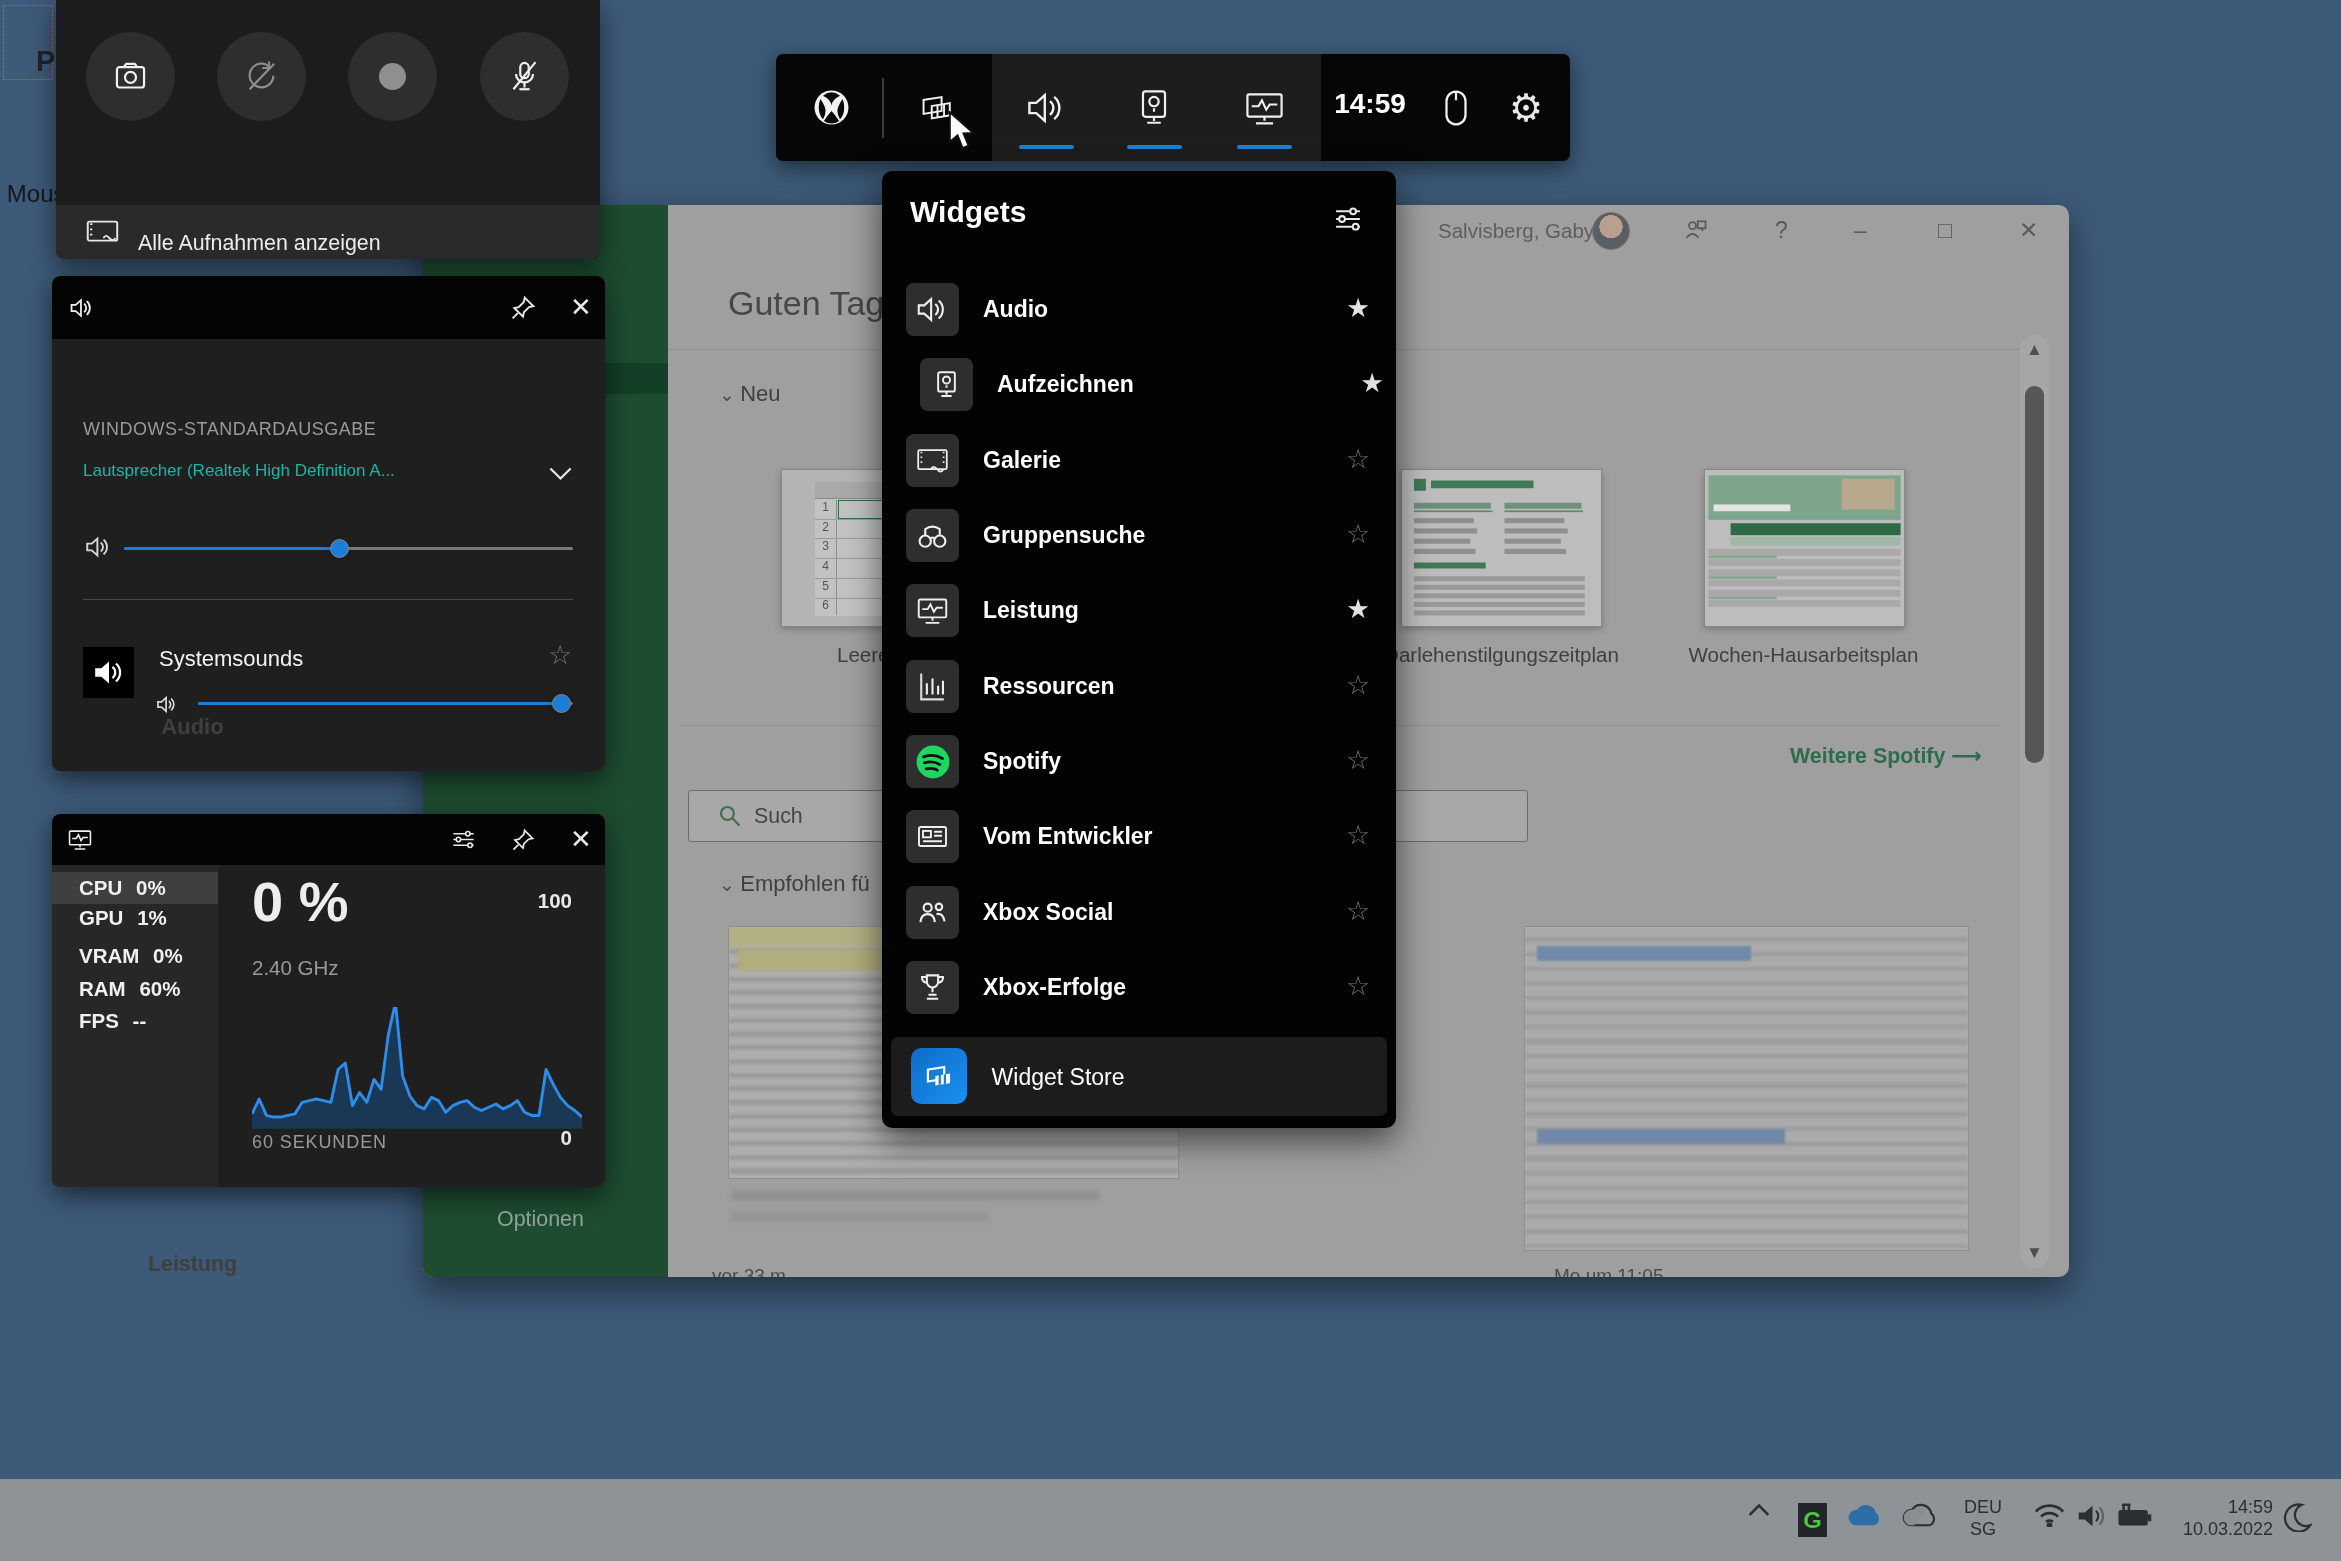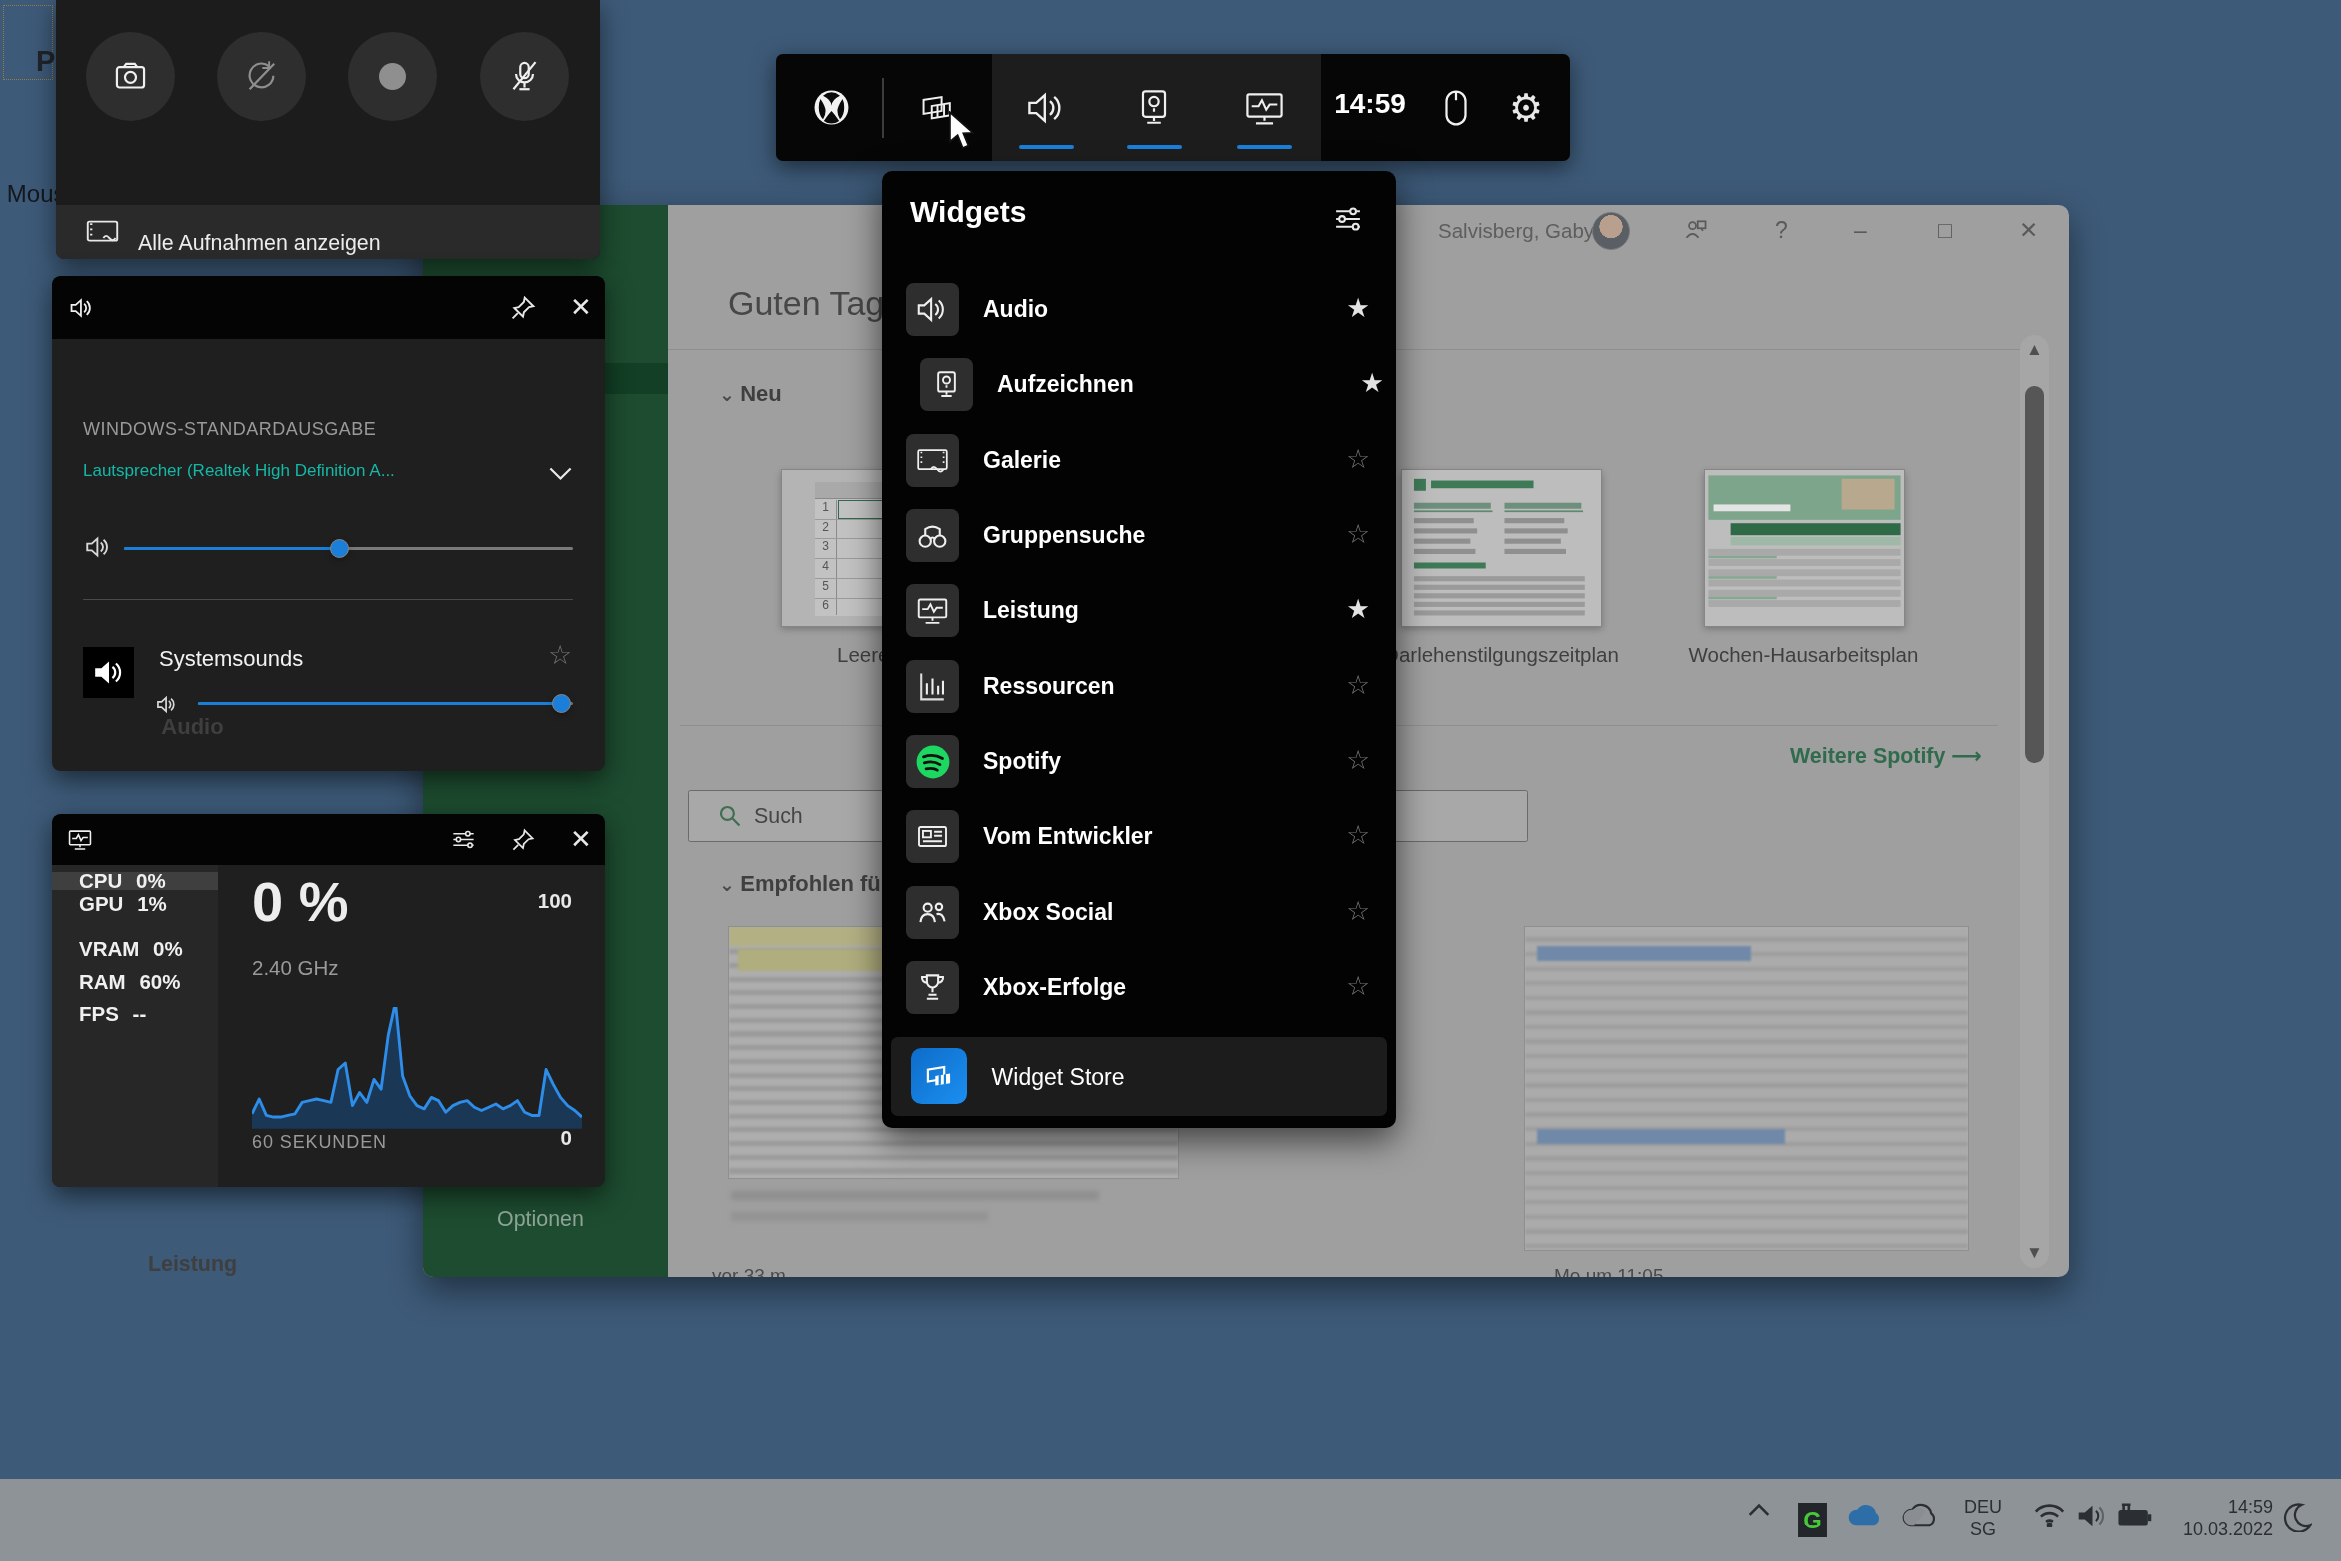--- a/index.html
+++ b/index.html
@@ -52,39 +52,39 @@
   .aw-device{position:absolute;left:31px;font-size:17px;color:#14b8a6;text-align:right;}
   .slider{position:absolute;height:3.4px;background:#7a7a7a;border-radius:1.7px;}
   .slider .fill{position:absolute;left:0;top:0;height:3.4px;background:#1b7ed8;border-radius:1.7px;}
   .slider .thumb{position:absolute;top:-7.7px;width:19px;height:19px;border-radius:50%;background:#1b7ed8;}
   .aw-div{position:absolute;left:31px;width:490px;height:0.9px;background:#4a4a4a;}
   .ss-tile{position:absolute;left:31px;top:371px;width:51px;height:51px;background:#000;display:flex;align-items:center;justify-content:center;}
   
   #perf-w{left:52px;top:814px;width:553px;height:373px;}
   #perf-w .gb-title{height:51px;}
   #perf-side{position:absolute;left:0;top:51px;width:166px;bottom:0;background:#272727;border-radius:0 0 0 8.6px;}
-  .pm-row{position:absolute;left:0;width:100%;height:18px;display:flex;align-items:center;gap:13.7px;padding-left:27px;color:#f0f0f0;font-size:20.5px;font-weight:700;}
+  .pm-row{position:absolute;left:0;width:100%;height:32px;display:flex;align-items:center;gap:13.7px;padding-left:27px;color:#f0f0f0;font-size:20.5px;font-weight:700;}
   .pm-row.sel{background:#3f3f3f;}
   #perf-big{position:absolute;left:200px;top:55px;font-size:56px;font-weight:800;color:#ededed;}
   #perf-freq{position:absolute;left:200px;top:142px;font-size:20.5px;color:#9a9a9a;}
   #perf-max{position:absolute;right:33px;top:75px;font-size:20.5px;font-weight:700;color:#e8e8e8;}
   #perf-min{position:absolute;right:33px;top:312px;font-size:20.5px;font-weight:700;color:#e8e8e8;}
   #perf-xlab{position:absolute;left:200px;top:318px;font-size:18px;color:#9a9a9a;letter-spacing:0.9px;}
   #spark-box{position:absolute;left:200px;top:193px;width:330px;height:122px;}
   
   #excel{left:423px;top:205px;width:1646px;height:1072px;background:#9f9f9f;border-radius:10.3px;box-shadow:0 13.7px 34px rgba(0,0,0,.45);overflow:hidden;}
   #xl-side{position:absolute;left:0;top:0;width:245px;height:100%;background:#1d4c30;}
   #xl-side .sel-band{position:absolute;left:0;top:158px;width:100%;height:31px;background:#123f25;}
   #xl-options{position:absolute;left:74px;top:1002px;font-size:21.4px;color:#90a598;}
   #xl-account{position:absolute;left:1015px;top:13.7px;font-size:20.5px;color:#5e5e5e;}
   #xl-avatar{position:absolute;left:1169px;top:6.8px;width:38px;height:38px;border-radius:50%;background:radial-gradient(circle at 50% 38%,#b9a08e 0 40%,#5a5f66 41% 100%);border:0.9px solid #777;}
   .xl-cap{position:absolute;top:12px;font-size:23px;color:#5a5a5a;}
   #xl-greet{position:absolute;left:305px;top:79px;font-size:34px;color:#474747;}
   .xl-div{position:absolute;background:#8f8f8f;height:0.9px;}
-  .xl-sec{position:absolute;font-size:22px;color:#3f3f3f;font-weight:700;}
+  .xl-sec{position:absolute;font-size:22px;color:#3f3f3f;font-weight:400;}
   .chev{color:#4a4a4a;font-size:19px;}
   .thumb{position:absolute;top:264px;width:201px;height:158px;background:#b4b4b4;border:0.9px solid #868686;box-shadow:0 2.6px 6.8px rgba(0,0,0,.25);overflow:hidden;}
   .t-label{position:absolute;top:438px;font-size:20.5px;color:#3f3f3f;text-align:center;width:257px;}
   #xl-more{position:absolute;right:87px;top:538px;font-size:21.4px;font-weight:600;color:#2f6b4c;}
   #xl-search{position:absolute;left:265px;top:585px;width:840px;height:52px;background:#a8a8a8;border:1.7px solid #6a6a6a;border-radius:2.6px;display:flex;align-items:center;}
   .doc{position:absolute;background:#aeaeae;border:0.9px solid #8f8f8f;overflow:hidden;}
   .blurlines{position:absolute;inset:0;filter:blur(1.7px);}
   .ts{position:absolute;font-size:19px;color:#4a4a4a;}
   #xl-scroll{position:absolute;left:1597px;top:130px;width:29px;height:933px;background:#a6a6a6;border-radius:14.6px;}
   #xl-thumb{position:absolute;left:5.1px;top:51px;width:19px;height:377px;background:#565656;border-radius:9.4px;}

